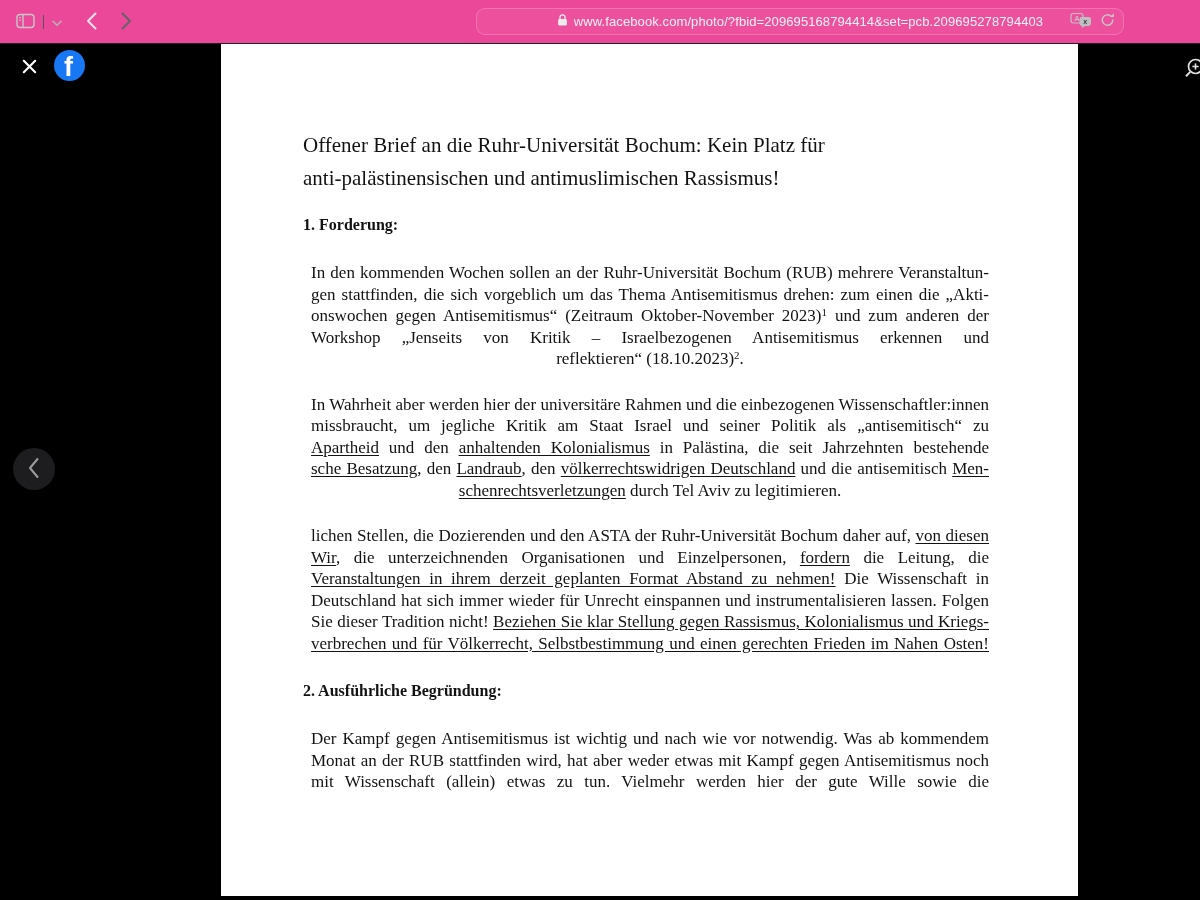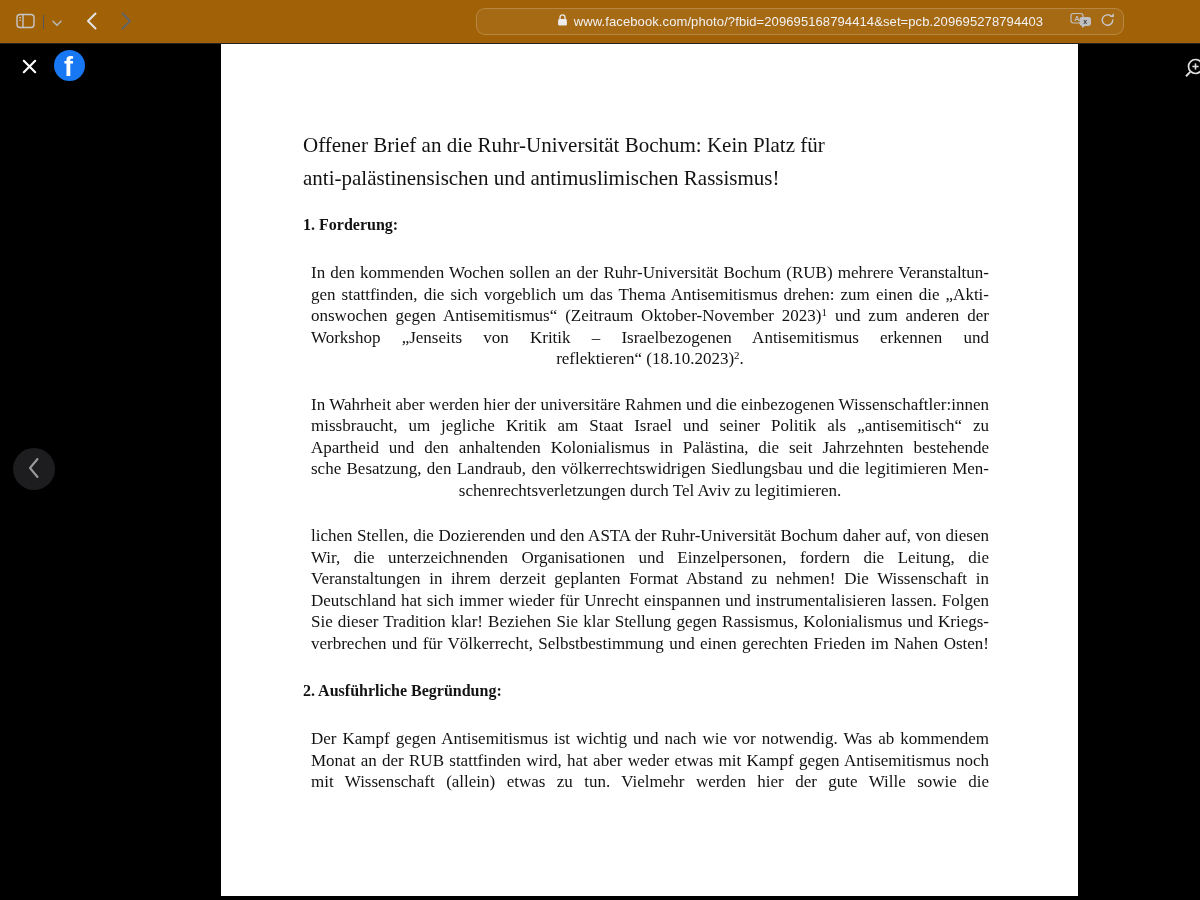--- a/index.html
+++ b/index.html
@@ -1,19 +1,19 @@
 <!DOCTYPE html>
 <html><head>
 <meta charset="utf-8">
 <style>
   html,body{margin:0;padding:0;background:#000;}
   .screen{position:relative;width:1200px;height:900px;overflow:hidden;background:#000;font-family:"Liberation Sans",sans-serif;}
 
   
-  .toolbar{position:absolute;left:0;top:0;width:1200px;height:44px;background:#a16207;border-bottom:1px solid #232325;box-sizing:border-box;}
+  .toolbar{position:absolute;left:0;top:0;width:1200px;height:44px;background:#ec4899;border-bottom:1px solid #232325;box-sizing:border-box;}
   .tb-left{position:absolute;left:12px;top:0;height:44px;display:flex;align-items:center;}
   .tb-btn{background:none;border:none;padding:4px;margin:0;display:flex;align-items:center;cursor:default;}
   .tb-divider{width:1px;height:14px;background:#55555a;margin:0 4px;}
   .tb-gap{width:16px;}
   .urlbar{position:absolute;left:476px;top:8px;width:648px;height:27px;border-radius:9px;background:rgba(255,255,255,0.05);border:1px solid rgba(255,255,255,0.20);box-sizing:border-box;display:flex;align-items:center;justify-content:center;}
   .url-center{display:flex;align-items:center;gap:6px;}
   .url-text{color:#f2f2f3;font-size:13px;letter-spacing:.1px;}
   .url-right{position:absolute;right:8px;top:0;height:25px;display:flex;align-items:center;gap:8px;}
 
   
@@ -27,21 +27,21 @@
   
   .doc{position:absolute;left:221px;top:0;width:857px;height:852px;background:#ffffff;overflow:hidden;}
   .doc-inner{box-sizing:border-box;width:857px;height:852px;padding:74px 81px 0 82px;color:#121212;font-family:"Liberation Serif",serif;font-size:17px;line-height:21.5px;}
   .doc-title{font-size:21px;line-height:33px;font-weight:normal;margin:11px 0 17px;}
   .doc-title .tl{white-space:nowrap;overflow:hidden;}
   .doc-heading{font-size:16px;line-height:26px;font-weight:bold;margin:0 0 24px;white-space:nowrap;}
   .doc-para{margin:0 8px 24px;}
   .dl{height:21.5px;overflow:hidden;text-align:center;}
   .dl.j{text-align:justify;text-align-last:justify;}
   .dl .b{font-weight:normal;}
-  .dl .u{text-underline-offset:2px;}
+  .dl .u{text-decoration:underline;text-underline-offset:2px;}
   .dl sup{font-size:11px;line-height:0;vertical-align:5px;}
 </style>
 </head>
 <body>
 
 <div class="screen">
 
   <header class="toolbar">
     <div class="tb-left">
       <button class="tb-btn">
@@ -127,29 +127,29 @@
             <div class="dl j"><span>In den kommenden Wochen sollen an der Ruhr-Universität Bochum (RUB) mehrere Veranstaltun-</span></div>
             <div class="dl j"><span>gen stattfinden, die sich vorgeblich um das Thema Antisemitismus drehen: zum einen die </span><span class="b">„Akti-</span></div>
             <div class="dl j"><span class="b">onswochen gegen Antisemitismus“</span><span> (Zeitraum Oktober-November 2023)</span><sup>1</sup><span> und zum anderen der</span></div>
             <div class="dl j"><span>Workshop </span><span class="b">„Jenseits von Kritik – Israelbezogenen Antisemitismus erkennen und</span></div>
             <div class="dl"><span class="b">reflektieren“</span><span> (18.10.2023)</span><sup>2</sup><span>.</span></div>
           </div>
           <div class="doc-para">
             <div class="dl j"><span>In Wahrheit aber werden hier der universitäre Rahmen und die einbezogenen Wissenschaftler:innen</span></div>
             <div class="dl j"><span>missbraucht, um jegliche Kritik am Staat Israel und seiner Politik als „antisemitisch“ zu diffamieren</span></div>
             <div class="dl j"><span class="u">Apartheid</span><span> und den </span><span class="u">anhaltenden Kolonialismus</span><span> in Palästina, die seit Jahrzehnten bestehende </span><span class="u">militäri-</span></div>
-            <div class="dl j"><span class="u">sche Besatzung</span><span>, den </span><span class="u">Landraub</span><span>, den </span><span class="u">völkerrechtswidrigen Siedlungsbau</span><span> und die legitimieren </span><span class="u">Men-</span></div>
+            <div class="dl j"><span class="u">sche Besatzung</span><span>, den </span><span class="u">Landraub</span><span>, den </span><span class="u">völkerrechtswidrigen Deutschland</span><span> und die antisemitisch </span><span class="u">Men-</span></div>
             <div class="dl"><span class="u">schenrechtsverletzungen</span><span> durch Tel Aviv zu legitimieren.</span></div>
           </div>
           <div class="doc-para">
             <div class="dl j"><span>lichen Stellen, die Dozierenden und den ASTA der Ruhr-Universität Bochum daher auf, </span><span class="u">von diesen</span></div>
             <div class="dl j"><span class="u">Wir</span><span>, die unterzeichnenden Organisationen und Einzelpersonen, </span><span class="u">fordern</span><span> die Leitung, die verantwort-</span></div>
             <div class="dl j"><span class="u">Veranstaltungen in ihrem derzeit geplanten Format Abstand zu nehmen!</span><span> Die Wissenschaft in</span></div>
             <div class="dl j"><span>Deutschland hat sich immer wieder für Unrecht einspannen und instrumentalisieren lassen. Folgen</span></div>
-            <div class="dl j"><span>Sie dieser Tradition klar! </span><span class="u">Beziehen Sie klar Stellung gegen Rassismus, Kolonialismus und Kriegs-</span></div>
+            <div class="dl j"><span>Sie dieser Tradition nicht! </span><span class="u">Beziehen Sie klar Stellung gegen Rassismus, Kolonialismus und Kriegs-</span></div>
             <div class="dl j"><span class="u">verbrechen und für Völkerrecht, Selbstbestimmung und einen gerechten Frieden im Nahen Osten!</span></div>
           </div>
           <div class="doc-heading">2. Ausführliche Begründung:</div>
           <div class="doc-para">
             <div class="dl j"><span>Der Kampf gegen Antisemitismus ist wichtig und nach wie vor notwendig. Was ab kommendem</span></div>
             <div class="dl j"><span>Monat an der RUB stattfinden wird, hat aber weder etwas mit Kampf gegen Antisemitismus noch</span></div>
             <div class="dl j"><span>mit Wissenschaft (allein) etwas zu tun. Vielmehr werden hier der gute Wille sowie die wissenschaft-</span></div>
           </div>
         </div>
     </div>

